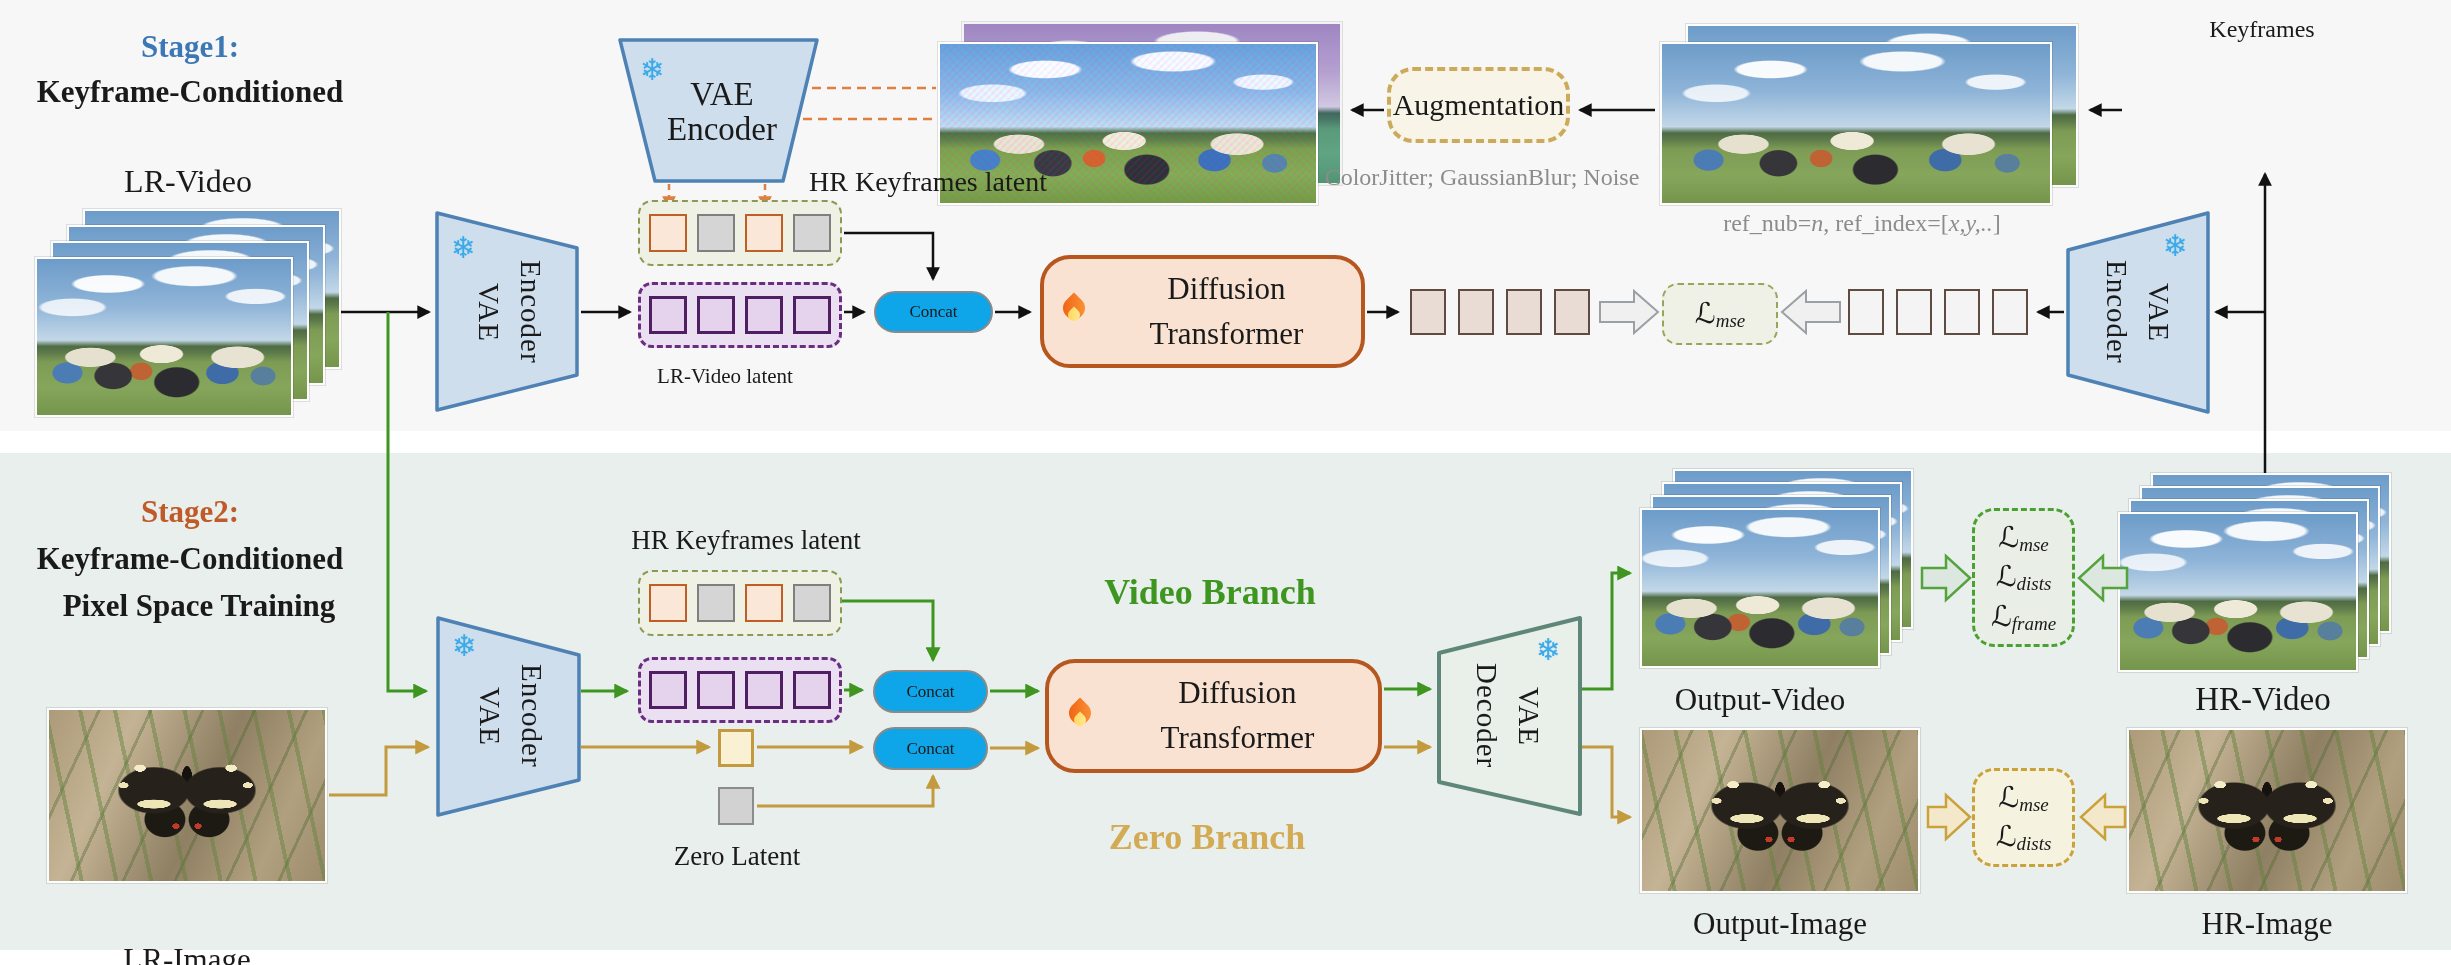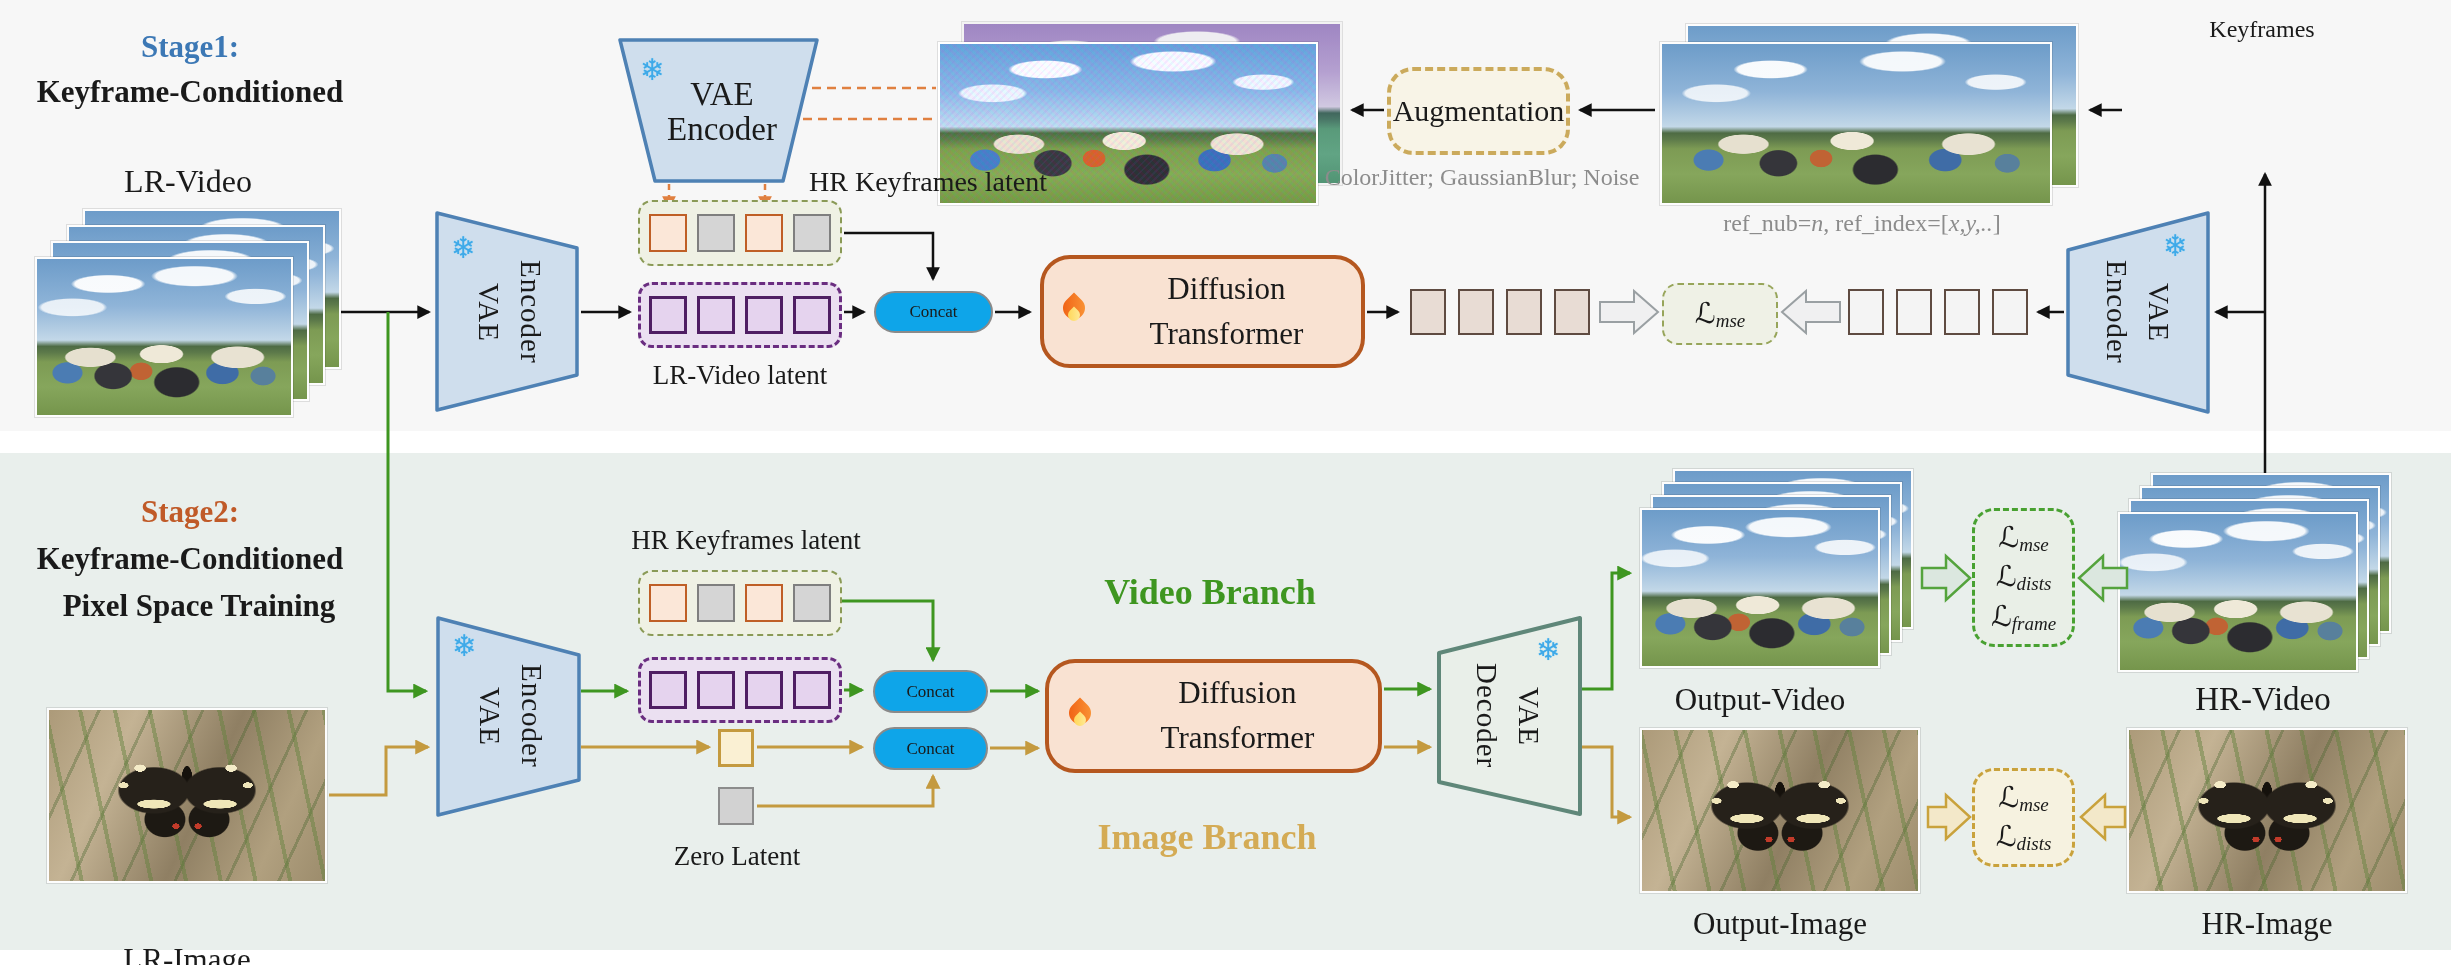--- a/index.html
+++ b/index.html
@@ -207,21 +207,21 @@
     <div class="sq sq-or"></div>
     <div class="sq sq-gy"></div>
   </div>
 
   <div class="latent-box lb-purple" style="left:638px;top:282px;width:204px;height:66px">
     <div class="sq sq-pu"></div>
     <div class="sq sq-pu"></div>
     <div class="sq sq-pu"></div>
     <div class="sq sq-pu"></div>
   </div>
-  <div class="lbl" style="left:740px;top:376px;font-size:27px">LR-Video latent</div>
+  <div class="lbl" style="left:725px;top:376px;font-size:21px">LR-Video latent</div>
 
   <div class="concat" style="left:874px;top:291px;width:119px;height:42px">Concat</div>
 
   <div class="dt" style="left:1040px;top:255px;width:325px;height:113px">
     <div style="margin-left:48px">
       <div>Diffusion</div>
       <div>Transformer</div>
     </div>
   </div>
   <div class="flame" style="left:1062px;top:295px"></div>
@@ -241,21 +241,21 @@
 
   <div class="loss" style="left:1662px;top:283px;width:116px;height:62px;border:2.5px dashed #97a55a;background:#eff1e6;border-radius:16px">
     <div><span class="scriptL">ℒ</span><sub>mse</sub></div>
   </div>
 
   <div>
     <div class="camp tint-purple" style="left:962px;top:22px;width:380px;height:163px"></div>
     <div class="camp noisy" style="left:938px;top:42px;width:380px;height:163px"></div>
   </div>
 
-  <div class="featbox" id="augment" style="left:1387px;top:67px;width:183px;height:88px">
+  <div class="featbox" id="augment" style="left:1387px;top:67px;width:183px;height:76px">
     <div style="font-size:30px">Augmentation</div>
   </div>
   <div class="lbl gray" style="left:1482px;top:178px;font-size:24px">ColorJitter; GaussianBlur; Noise</div>
 
   <div>
     <div class="camp" style="left:1686px;top:24px;width:392px;height:163px"></div>
     <div class="camp" style="left:1660px;top:42px;width:392px;height:163px"></div>
   </div>
   <div class="lbl gray" style="left:1862px;top:224px;font-size:24px">
     <span>ref_nub=</span><span class="sub-it" style="font-size:24px">n</span><span>, ref_index=[</span><span class="sub-it" style="font-size:24px">x,y,..</span><span>]</span>
@@ -298,21 +298,21 @@
   </div>
 
   <div class="sq-cream" style="left:718px;top:729px"></div>
   <div class="sq-zero" style="left:718px;top:787px"></div>
   <div class="lbl" style="left:737px;top:857px;font-size:27px">Zero Latent</div>
 
   <div class="concat" style="left:873px;top:670px;width:115px;height:43px">Concat</div>
   <div class="concat" style="left:873px;top:727px;width:115px;height:43px">Concat</div>
 
   <div class="lbl bold" style="left:1210px;top:593px;font-size:36px;color:#3e9620">Video Branch</div>
-  <div class="lbl bold" style="left:1207px;top:838px;font-size:36px;color:#d4ab55">Image Branch</div>
+  <div class="lbl bold" style="left:1207px;top:838px;font-size:36px;color:#d4ab55">Zero Branch</div>
 
   <div class="dt" style="left:1045px;top:659px;width:337px;height:114px">
     <div style="margin-left:48px">
       <div>Diffusion</div>
       <div>Transformer</div>
     </div>
   </div>
   <div class="flame" style="left:1068px;top:700px"></div>
 
   <span class="snow" style="left:1536px;top:632px">❄</span>

